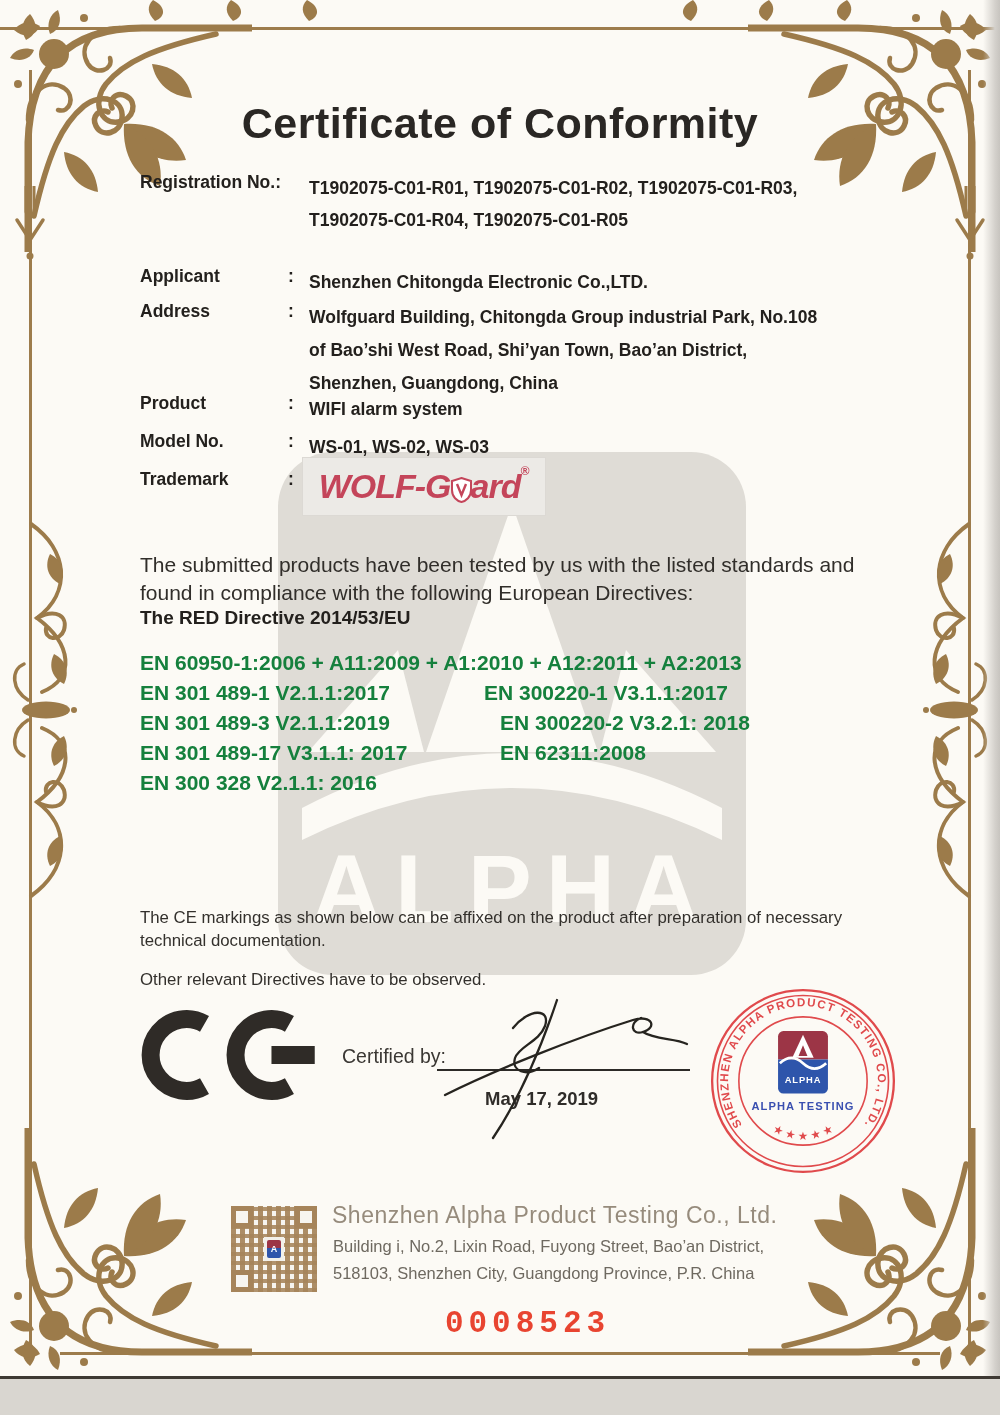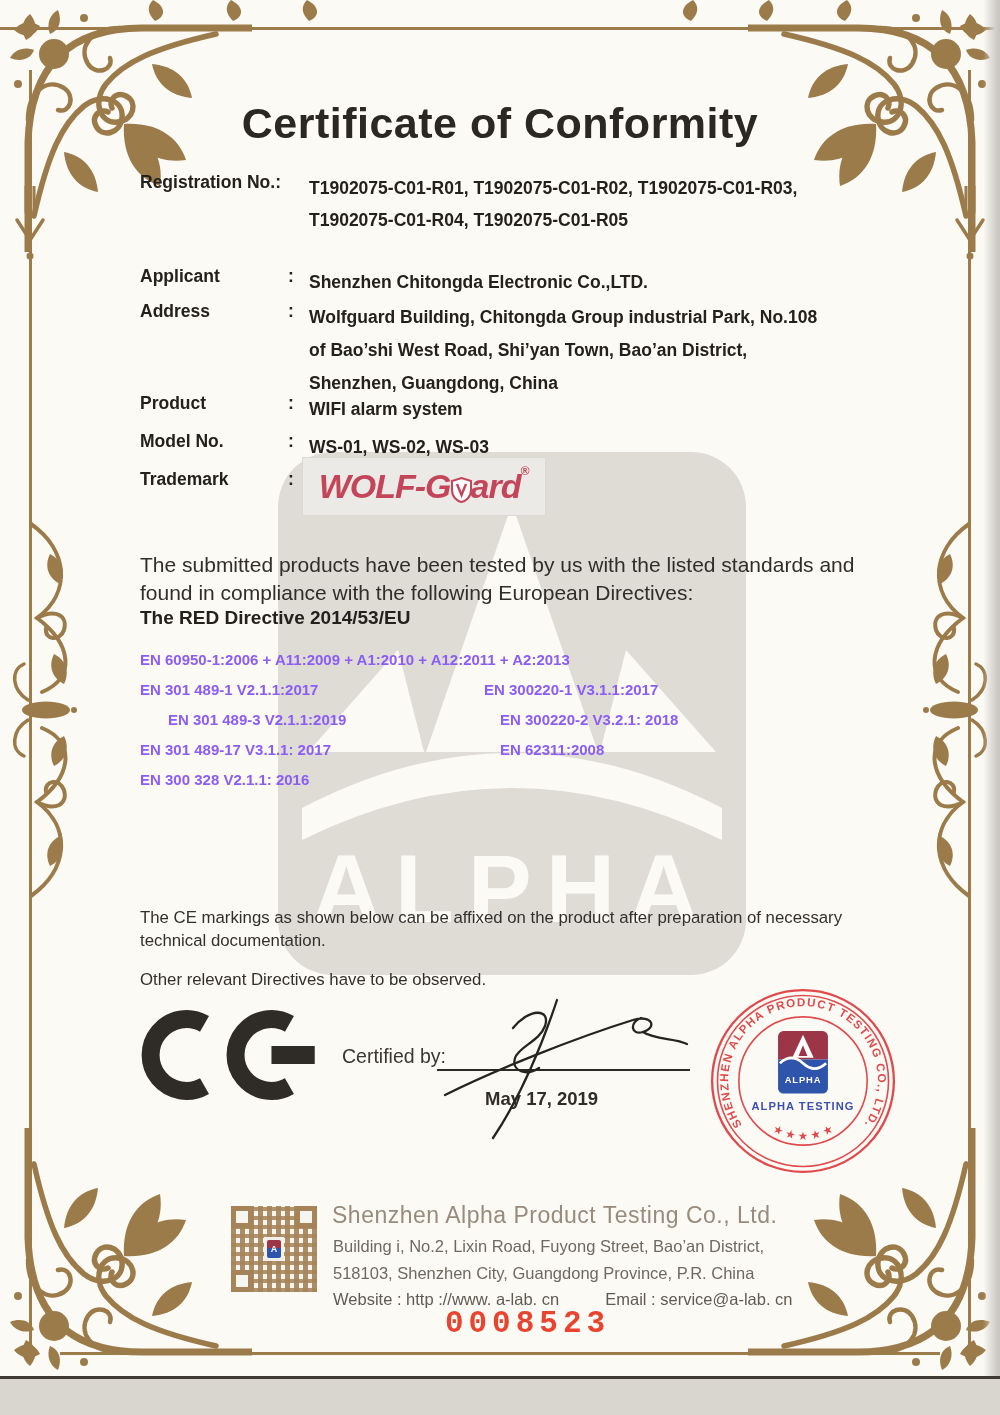--- a/index.html
+++ b/index.html
@@ -43,24 +43,24 @@
   #row-reg .val{line-height:36px;}
   #row-reg{top:172px;} #row-app{top:266px;} #row-addr{top:301px;}
   #row-prod{top:393px;} #row-model{top:431px;} #row-tm{top:469px;}
   #tm-logo{left:303px;top:458px;width:242px;height:57px;background:#eceae6;
     box-shadow:0 0 0 1px #dcd9d4;display:flex;align-items:center;justify-content:center;}
   #tm-logo .tmt{font-style:italic;font-weight:bold;font-size:34px;letter-spacing:-1px;color:#c4455a;}
   #tm-logo .reg{font-style:italic;font-weight:bold;font-size:12px;color:#c4455a;align-self:flex-start;margin-top:6px;}
   #tm-shield{margin:6px -1px 0 0;}
   #intro{left:140px;top:551px;width:730px;font-size:21px;line-height:27.5px;color:#312e2a;}
   #directive{left:140px;top:607px;font-size:19px;font-weight:bold;color:#23201d;}
-  .std{position:absolute;font-weight:bold;font-size:15px;color:#8b5cf6;}
+  .std{position:absolute;font-weight:bold;font-size:21px;color:#15803d;}
   #std0{left:140px;top:651px;}
   #stdL0{left:140px;top:681px;} #stdR0{left:484px;top:681px;}
-  #stdL1{left:140px;top:711px;margin-left:28px;} #stdR1{left:500px;top:711px;}
+  #stdL1{left:140px;top:711px;} #stdR1{left:500px;top:711px;}
   #stdL2{left:140px;top:741px;} #stdR2{left:500px;top:741px;}
   #stdL3{left:140px;top:771px;}
   .para{position:absolute;left:140px;width:728px;font-size:16.8px;line-height:23.5px;color:#33302c;}
   #p-tests{top:801px;} #p-ce{top:889px;} #p-other{top:951px;}
   #ce-mark{left:139px;top:1006px;width:180px;height:98px;}
   #certified-label{left:342px;top:1045px;font-size:19.5px;color:#3a3733;}
   #sig{left:425px;top:992px;width:275px;height:148px;z-index:4;}
   #sig-line{left:437px;top:1069px;width:253px;height:2px;background:#2c2a27;}
   #sig-date{left:485px;top:1088px;font-size:18.5px;font-weight:bold;color:#2f2c29;}
   #stamp{left:705px;top:983px;width:196px;height:196px;z-index:4;}
@@ -300,21 +300,18 @@
     <div class="finder f1"></div>
     <div class="finder f2"></div>
     <div class="finder f3"></div>
     <div id="qr-chip">
         <div class="mini">A</div>
       </div>
   </div>
   <div class="abs" id="f-company">Shenzhen Alpha Product Testing Co., Ltd.</div>
   <div class="abs f-line" id="f-addr1">Building i, No.2, Lixin Road, Fuyong Street, Bao’an District,</div>
   <div class="abs f-line" id="f-addr2">518103, Shenzhen City, Guangdong Province, P.R. China</div>
-  <div class="abs f-line" id="f-web">
-    <span>Website : http ://www. a-lab. cn</span><span style="margin-right:0">Email : service@a-lab. cn</span>
-  </div>
   <div class="abs" id="serial">0008523</div>
 
   <div id="edge-right"></div>
   <div id="edge-bottom-line"></div>
   <div id="edge-bottom"></div>
 </div>
 
 </body></html>

